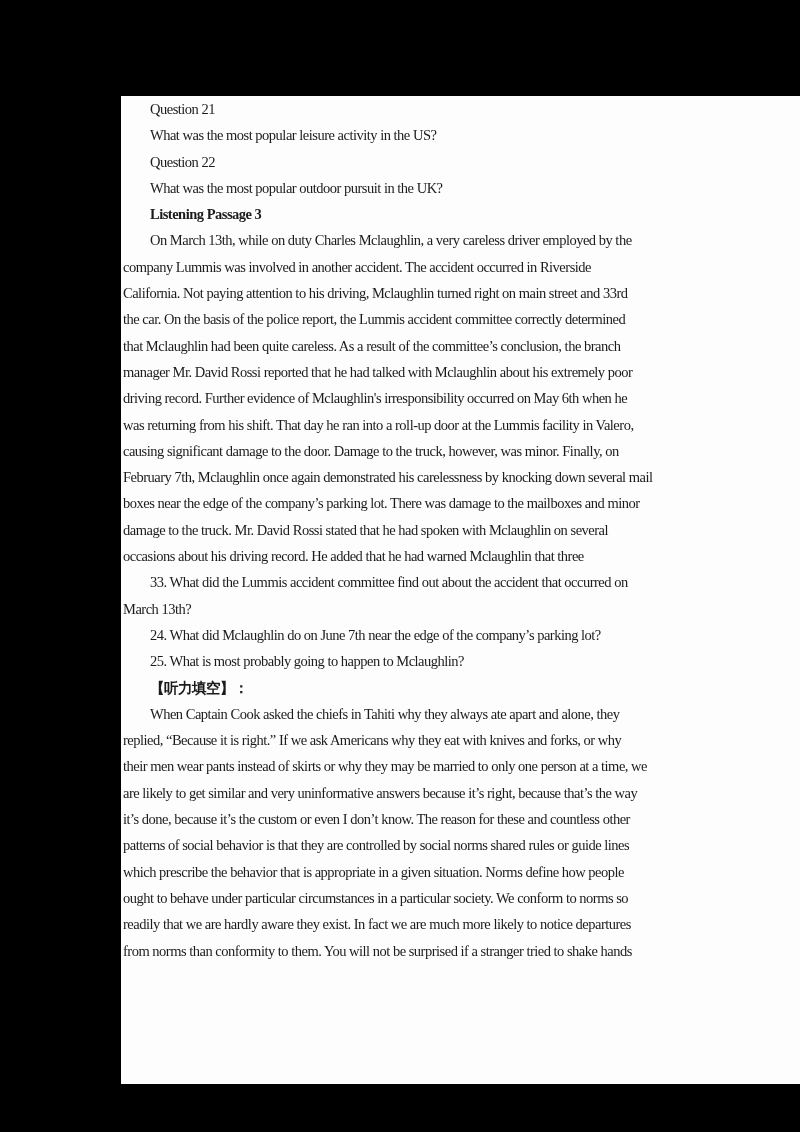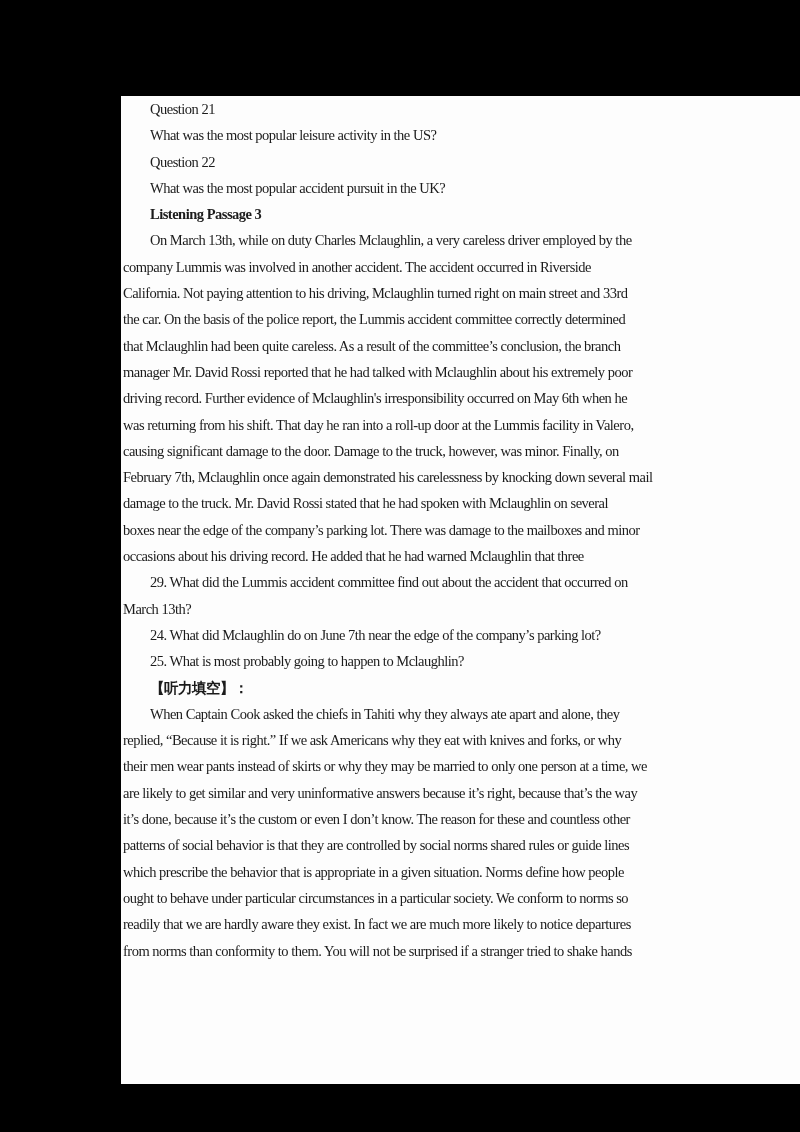--- a/index.html
+++ b/index.html
@@ -51,42 +51,42 @@
         <div class="block">
           <div class="line first">Question 21</div>
         </div>
         <div class="block">
           <div class="line first">What was the most popular leisure activity in the US?</div>
         </div>
         <div class="block">
           <div class="line first">Question 22</div>
         </div>
         <div class="block">
-          <div class="line first">What was the most popular accident pursuit in the UK?</div>
+          <div class="line first">What was the most popular outdoor pursuit in the UK?</div>
         </div>
         <div class="block bold">
           <div class="line first">Listening Passage 3</div>
         </div>
         <div class="block">
           <div class="line first">On March 13th, while on duty Charles Mclaughlin, a very careless driver employed by the</div>
           <div class="line">company Lummis was involved in another accident. The accident occurred in Riverside</div>
           <div class="line">California. Not paying attention to his driving, Mclaughlin turned right on main street and 33rd</div>
           <div class="line">the car. On the basis of the police report, the Lummis accident committee correctly determined</div>
           <div class="line">that Mclaughlin had been quite careless. As a result of the committee’s conclusion, the branch</div>
           <div class="line">manager Mr. David Rossi reported that he had talked with Mclaughlin about his extremely poor</div>
           <div class="line">driving record. Further evidence of Mclaughlin's irresponsibility occurred on May 6th when he</div>
           <div class="line">was returning from his shift. That day he ran into a roll-up door at the Lummis facility in Valero,</div>
           <div class="line">causing significant damage to the door. Damage to the truck, however, was minor. Finally, on</div>
           <div class="line">February 7th, Mclaughlin once again demonstrated his carelessness by knocking down several mail</div>
+          <div class="line">boxes near the edge of the company’s parking lot. There was damage to the mailboxes and minor</div>
           <div class="line">damage to the truck. Mr. David Rossi stated that he had spoken with Mclaughlin on several</div>
-          <div class="line">boxes near the edge of the company’s parking lot. There was damage to the mailboxes and minor</div>
           <div class="line">occasions about his driving record. He added that he had warned Mclaughlin that three</div>
         </div>
         <div class="block">
-          <div class="line first">29. What did the Lummis accident committee find out about the accident that occurred on</div>
+          <div class="line first">33. What did the Lummis accident committee find out about the accident that occurred on</div>
           <div class="line">March 13th?</div>
         </div>
         <div class="block">
           <div class="line first">24. What did Mclaughlin do on June 7th near the edge of the company’s parking lot?</div>
         </div>
         <div class="block">
           <div class="line first">25. What is most probably going to happen to Mclaughlin?</div>
         </div>
         <div class="block bold">
           <div class="line first">【听力填空】：</div>

